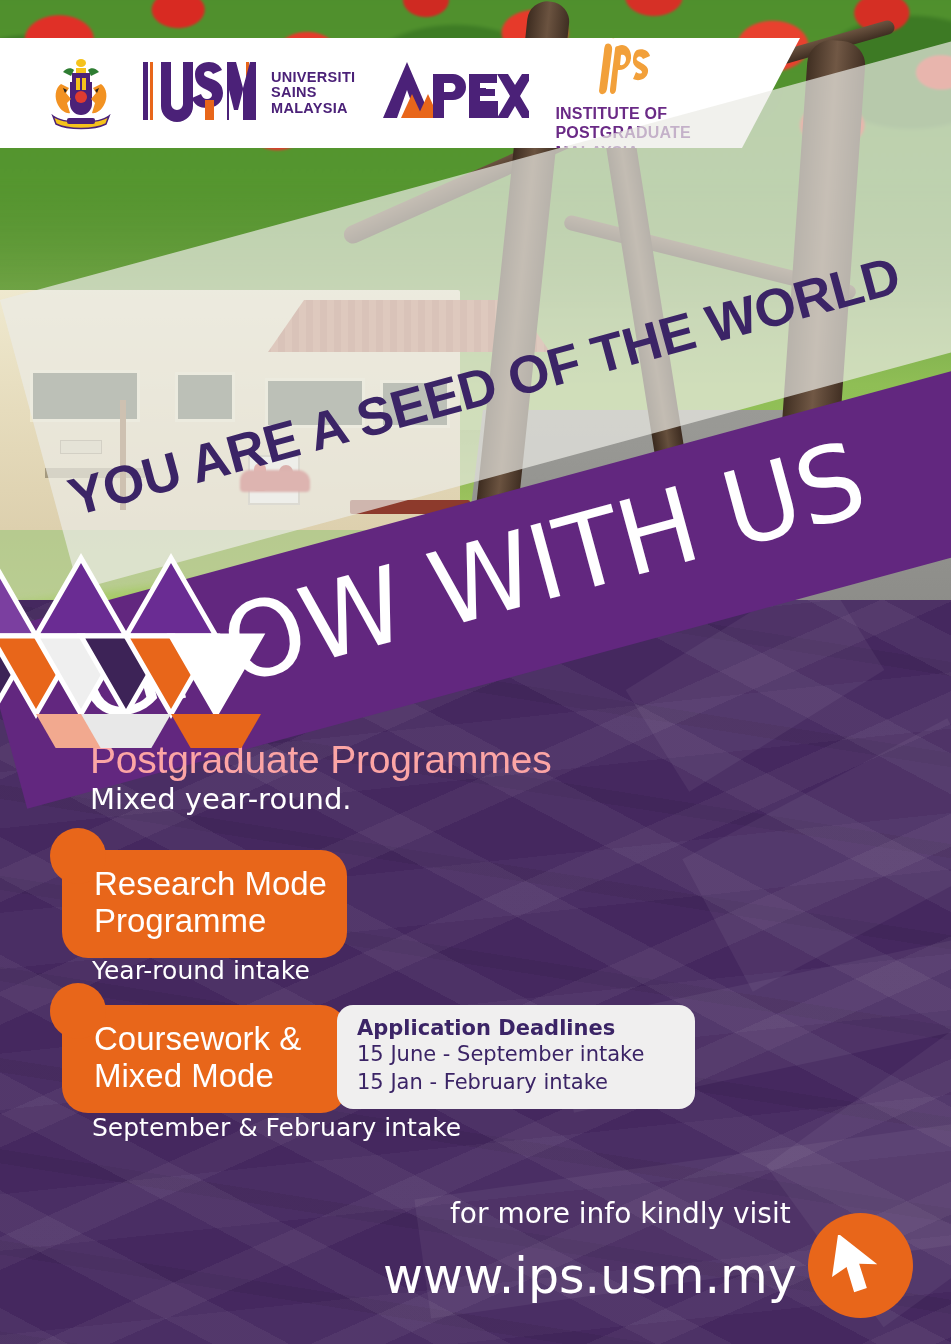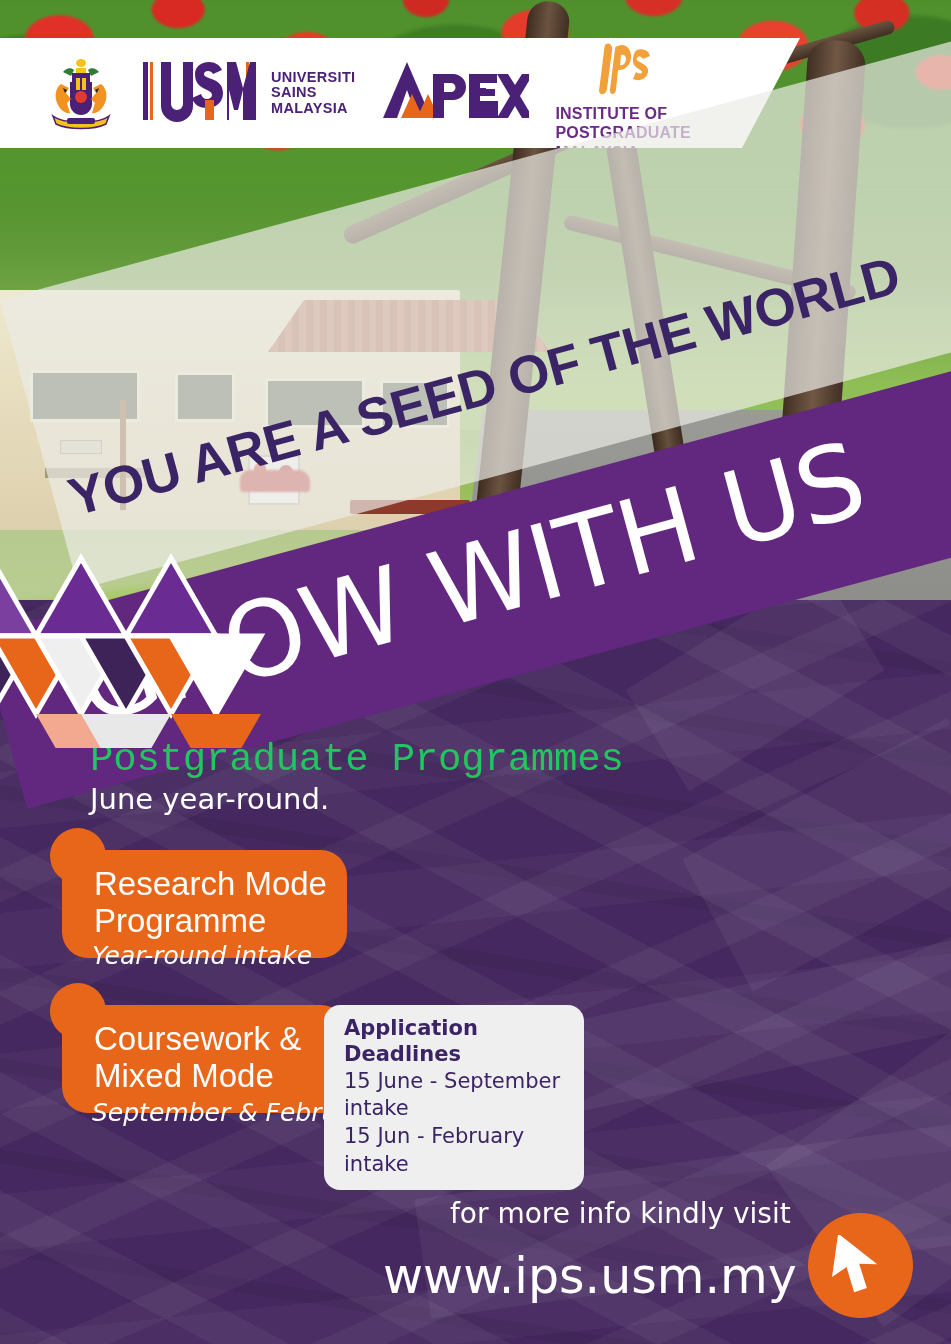--- a/index.html
+++ b/index.html
@@ -194,22 +194,22 @@
   .lower .s2{ left:700px; top:180px; width:300px; height:150px; transform:rotate(-28deg); }
   .lower .s3{ left:560px; top:380px; width:420px; height:90px;  transform:rotate(-12deg); }
   .lower .s4{ left:420px; top:560px; width:560px; height:120px; transform:rotate(-8deg); }
   .lower .s5{ left:800px; top:470px; width:260px; height:200px; transform:rotate(-36deg); }
 
   
   .content{ position:absolute; left:0; top:600px; width:951px; height:744px; z-index:7; }
 
   .pg-title{
     position:absolute; left:90px; top:138px;
-    color:#22c55e; font-size:39px; font-weight:400; letter-spacing:-.2px;
-    font-family:Liberation Mono, monospace;
+    color:#fca5a5; font-size:39px; font-weight:400; letter-spacing:-.2px;
+    font-family:Liberation Sans, sans-serif;
   }
   .pg-sub{
     position:absolute; left:90px; top:182px;
     color:#ffffff; font-size:29px; font-weight:400;
     font-family:"DejaVu Sans", sans-serif;
   }
 
   
   .tag{
     position:absolute;
@@ -222,28 +222,29 @@
   }
   .tag .lbl{
     position:relative; color:#ffffff; font-size:33px; line-height:1.12;
     font-family:Liberation Sans, sans-serif; font-weight:400;
     padding:16px 12px 18px 32px; white-space:pre-line;
   }
   .tag1{ left:62px; top:250px; width:285px; }
   .tag2{ left:62px; top:405px; width:285px; }
 
   .intake{
-    position:absolute; color:#ffffff; font-size:25px; font-style:italic;
+    position:absolute; color:#ffffff; font-size:25px; 
     font-family:"DejaVu Sans", sans-serif;
+    margin-top:15px;
   }
   .intake1{ left:92px; top:341px; }
   .intake2{ left:92px; top:498px; }
 
   .deadlines{
-    position:absolute; left:324px; top:405px; width:260px;
+    position:absolute; left:337px; top:405px; width:358px;
     background:#F0EFEF; border-radius:16px;
     padding:10px 14px 12px 20px;
     color:#3B2466; font-family:"DejaVu Sans", sans-serif;
   }
   .deadlines .dl-h{ font-size:21px; font-weight:bold; line-height:1.25; }
   .deadlines .dl-r{ font-size:21px; line-height:1.32; }
 
   
   .tri-grid{ position:absolute; left:-54px; top:548px; width:420px; height:200px; z-index:7; }
 
@@ -383,40 +384,40 @@
         <div>INSTITUTE OF</div>
         <div>POSTGRADUATE</div>
         <div>MALAYSIA</div>
       </div>
     </div>
   </div>
 
   <div class="content">
 
     <div class="pg-title">Postgraduate Programmes</div>
-    <div class="pg-sub">June year-round.</div>
+    <div class="pg-sub">Mixed year-round.</div>
 
     <div class="tag tag1">
       <div class="lobe"></div>
       <div class="lbl">Research Mode
 Programme</div>
     </div>
     <div class="intake intake1">Year-round intake</div>
 
     <div class="tag tag2">
       <div class="lobe"></div>
       <div class="lbl">Coursework &amp;
 Mixed Mode</div>
     </div>
     <div class="intake intake2">September &amp; February intake</div>
 
     <div class="deadlines">
       <div class="dl-h">Application Deadlines</div>
       <div class="dl-r">15 June - September intake</div>
-      <div class="dl-r">15 Jun - February intake</div>
+      <div class="dl-r">15 Jan - February intake</div>
     </div>
   </div>
 
   <div class="tri-grid">
     <svg width="420" height="200" viewBox="0 0 420 200" aria-hidden="true">
       <g stroke="#FFFFFF" stroke-width="5">
 
         <path d="M0 88 L45 10 L90 88 Z" fill="#7B3FA0"></path>
         <path d="M90 88 L135 10 L180 88 Z" fill="#6A2C93"></path>
         <path d="M180 88 L225 10 L270 88 Z" fill="#6A2C93"></path>

